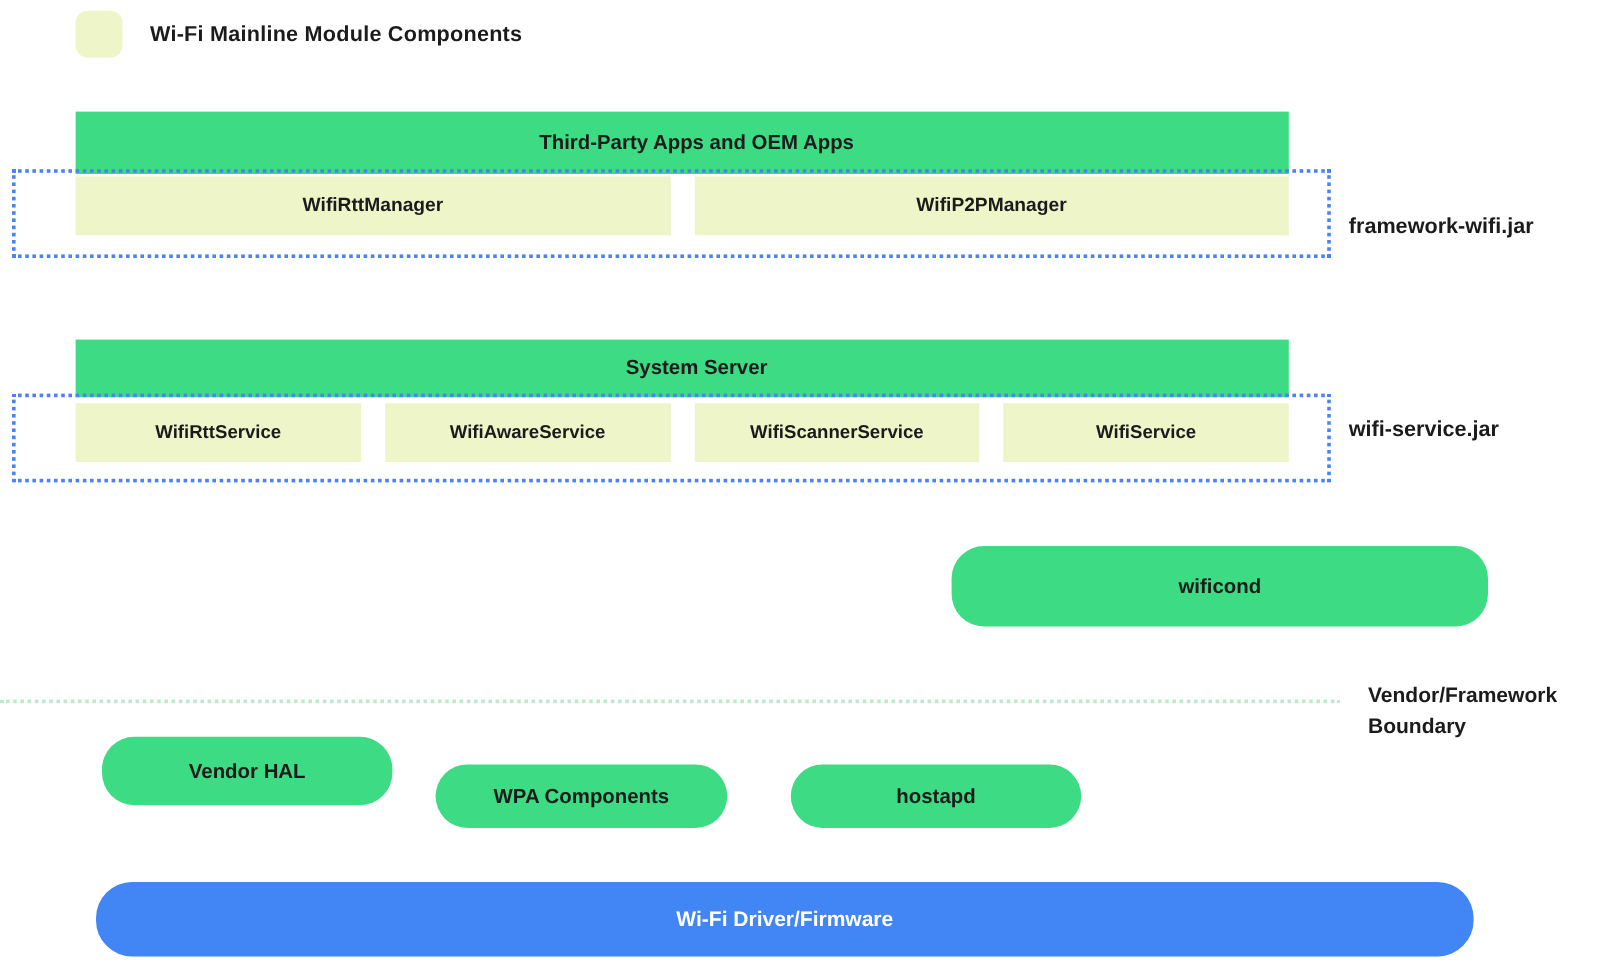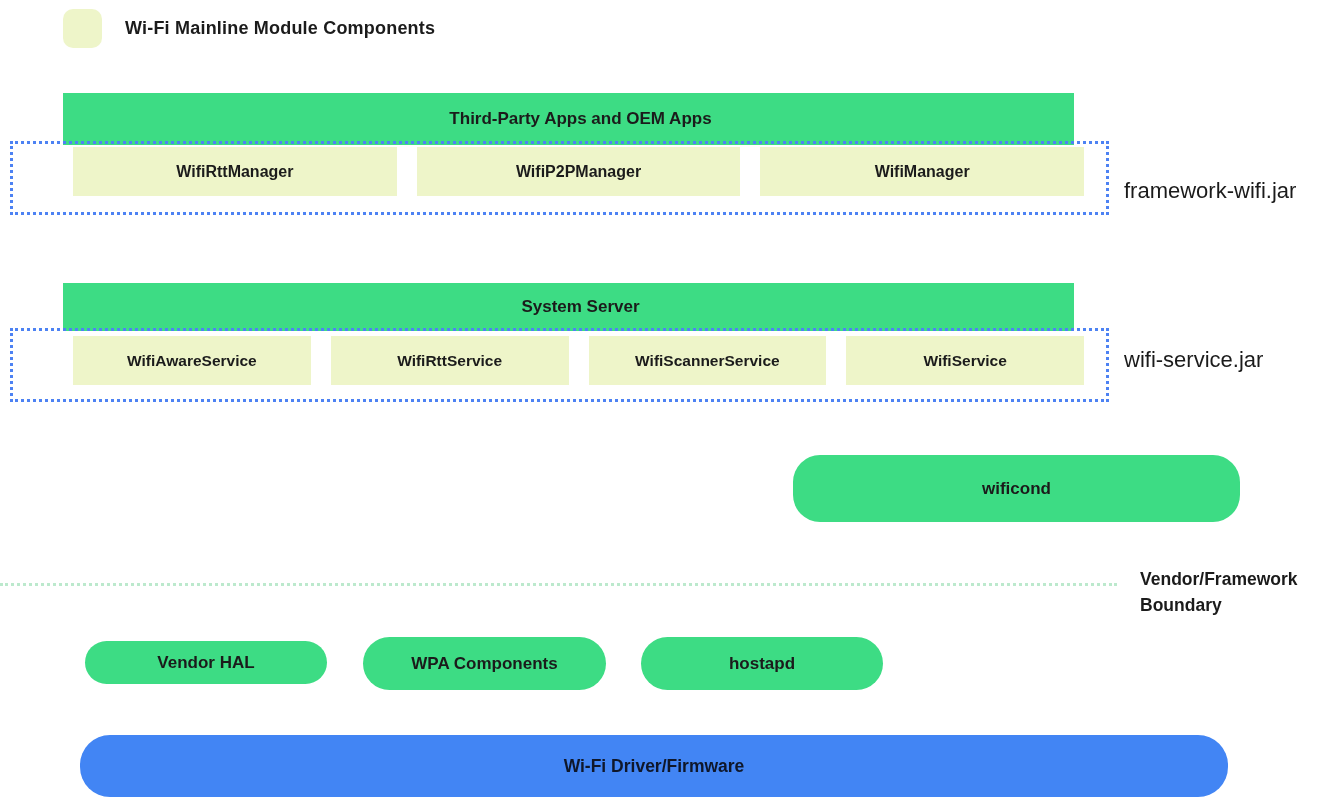--- a/index.html
+++ b/index.html
@@ -40,92 +40,91 @@
     left: 10px; width: 1099px;
     border: 3px dotted #4d82f3;
     z-index: 3;
     background: transparent;
   }
   .jar-box-framework { top: 141px; height: 74px; }
   .jar-box-service   { top: 328px; height: 74px; }
 
   
   .chip-row {
-    left: 73px; width: 1011px; height: 49px;
+    left: 63px; width: 1011px; height: 49px;
     display: flex; gap: 20px;
     z-index: 2;
   }
   .chip-row-framework { top: 147px; }
   .chip-row-service   { top: 336px; }
   .chip {
     flex: 1; background: #eef5c9;
     display: flex; align-items: center; justify-content: center;
     font-size: 16px; font-weight: 700;
     white-space: nowrap;
   }
   .chip-row-service .chip { font-size: 15.5px; }
 
   
   .jar-label {
     left: 1124px;
-    font-size: 22px; font-weight: 400;
+    font-size: 18px; font-weight: 700;
     white-space: nowrap;
   }
   .jar-label-framework { top: 178px; }
   .jar-label-service   { top: 347px; }
 
   
   .pill {
     background: #3ddc84; border-radius: 27px;
     display: flex; align-items: center; justify-content: center;
     font-size: 17px; font-weight: 700;
   }
   .pill-wificond { left: 793px; top: 455px; width: 447px; height: 67px; }
-  .pill-vendor-hal { left: 85px;  top: 641px; width: 242px; height: 43px; text-align: right; }
+  .pill-vendor-hal { left: 85px;  top: 614px; width: 242px; height: 57px; text-align: right; }
   .pill-wpa       { left: 363px; top: 637px; width: 243px; height: 53px; }
-  .pill-hostapd   { left: 641px; top: 637px; width: 242px; height: 53px; }
+  .pill-hostapd   { left: 659px; top: 637px; width: 242px; height: 53px; }
 
   
   .boundary-line {
     left: 0; top: 583px; width: 1117px; height: 0;
     border-top: 3px dotted #bce9cd;
   }
   .boundary-label {
     left: 1140px; top: 566px; width: 195px;
     font-size: 17.5px; font-weight: 700; line-height: 26px;
   }
 
   
   .driver-bar {
     left: 80px; top: 735px; width: 1148px; height: 62px;
     background: #4285f4; border-radius: 30px;
     display: flex; align-items: center; justify-content: center;
-    font-size: 17.5px; font-weight: 700; color: #0f172a;
+    font-size: 17.5px; font-weight: 700; color: #ffffff;
   }
 </style>
 </head>
 <body>
 
 <div class="abs legend-swatch"></div>
 <div class="abs legend-label">Wi-Fi Mainline Module Components</div>
 
 <div class="abs section-header header-apps">Third-Party Apps and OEM Apps</div>
 <div class="abs jar-box jar-box-framework"></div>
 <div class="abs chip-row chip-row-framework">
   <div class="chip">WifiRttManager</div>
   <div class="chip">WifiP2PManager</div>
-  <div class="chip">WifiManager</div>
 </div>
 <div class="abs jar-label jar-label-framework">framework-wifi.jar</div>
 
 <div class="abs section-header header-system">System Server</div>
 <div class="abs jar-box jar-box-service"></div>
 <div class="abs chip-row chip-row-service">
+  <div class="chip">WifiRttService</div>
   <div class="chip">WifiAwareService</div>
-  <div class="chip">WifiRttService</div>
   <div class="chip">WifiScannerService</div>
   <div class="chip">WifiService</div>
 </div>
 <div class="abs jar-label jar-label-service">wifi-service.jar</div>
 
 <div class="abs pill pill-wificond">wificond</div>
 
 <div class="abs boundary-line"></div>
 <div class="abs boundary-label">Vendor/Framework Boundary</div>
 

